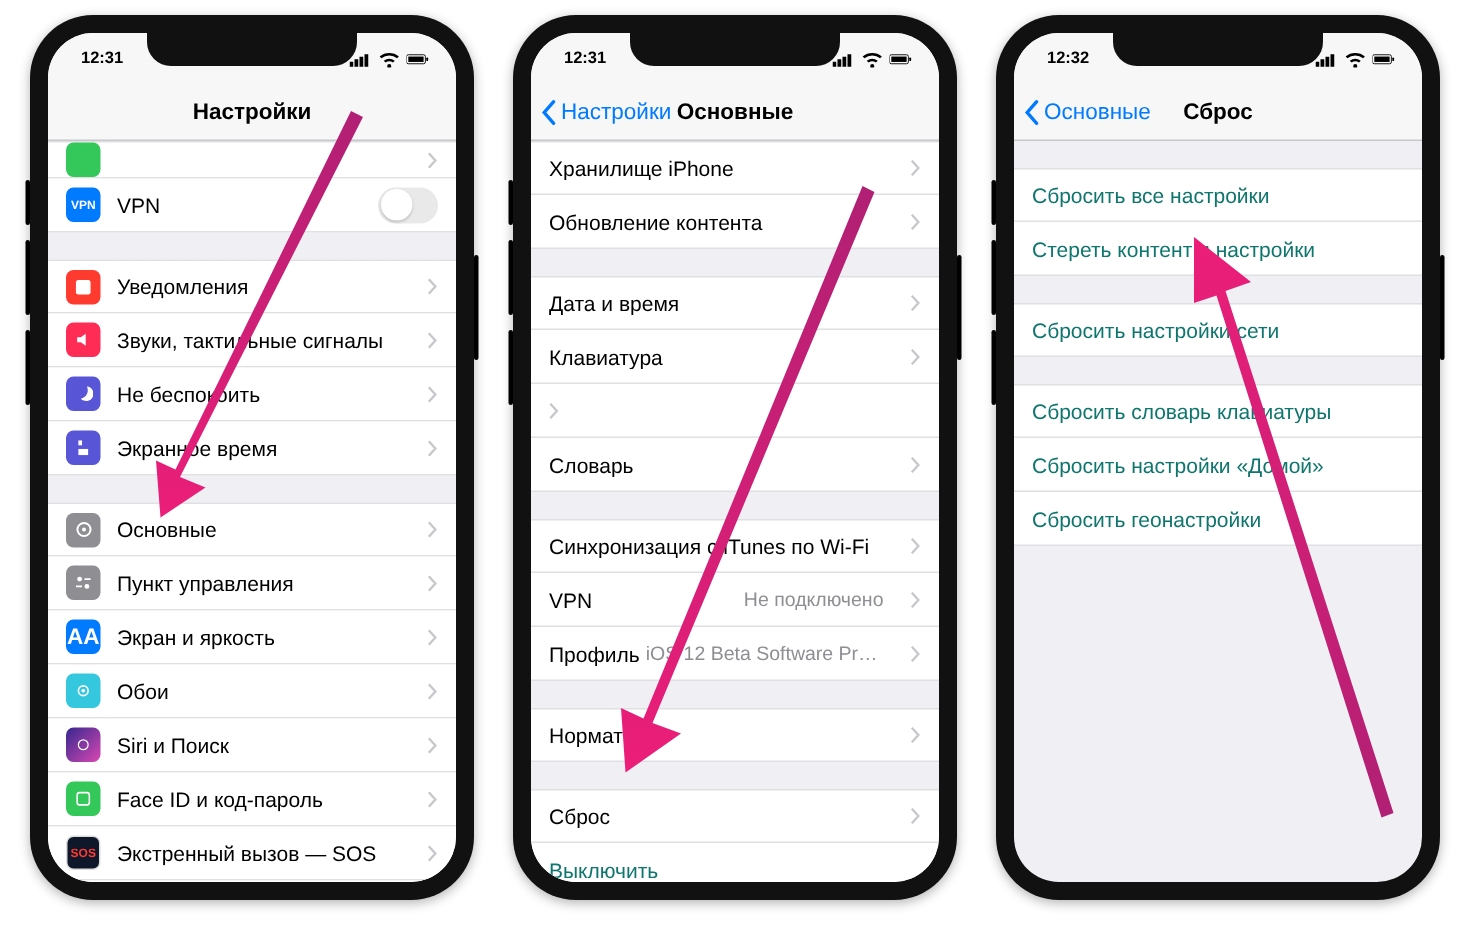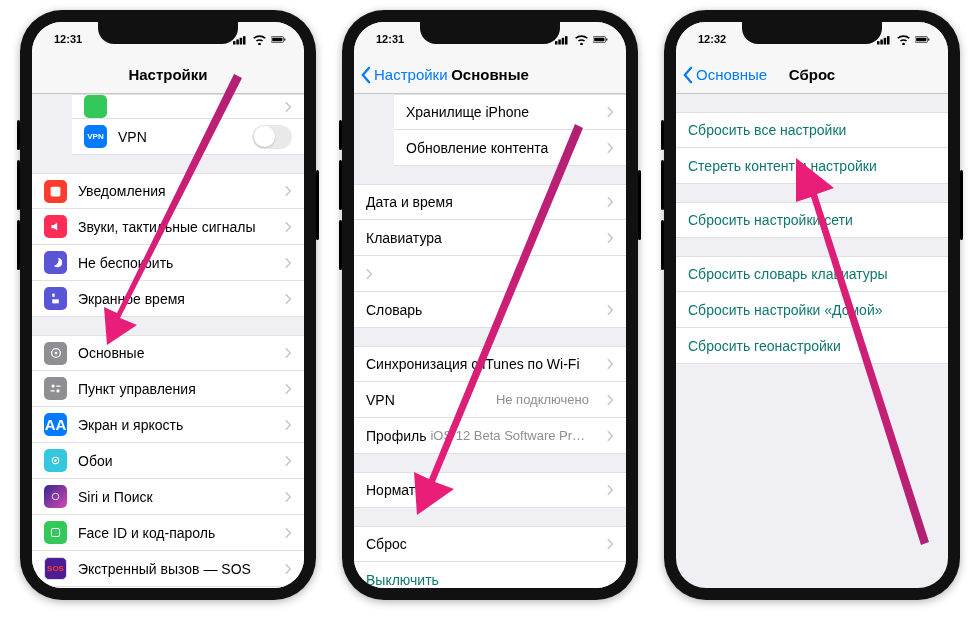--- a/index.html
+++ b/index.html
@@ -92,21 +92,21 @@
     z-index: 2;
   }
   .nav-back svg { width: 11px; height: 18px; margin-right: 3px; }
 
   .content {
     height: calc(100% - 72px);
     overflow: hidden;
     font-size: 14px;
   }
   .group { margin-top: 18px; }
-  .group.first { margin-top: 0; padding-left: 40px; }
+  .group.first { margin-top: 0; }
   .row {
     background: #fff;
     display: flex;
     align-items: center;
     min-height: 36px;
     padding: 0 12px 0 12px;
     border-bottom: 0.5px solid #e0e0e3;
     position: relative;
   }
   .row:first-child { border-top: 0.5px solid #e0e0e3; }
@@ -325,21 +325,21 @@
               </svg>
             </span>
             <span class="label">Face ID и код-пароль</span>
             <span class="chev">
               <svg viewBox="0 0 8 13">
                 <path d="M1 1l5 5.5L1 12" stroke="#c7c7cc" stroke-width="1.8" fill="none"></path>
               </svg>
             </span>
           </div>
         <div class="row">
-            <span class="icon" style="background:#4c1d95;border:0.5px solid #ddd;color:#ff3b30;font-size:8px;">SOS</span>
+            <span class="icon" style="background:#0f172a;border:0.5px solid #ddd;color:#ff3b30;font-size:8px;">SOS</span>
             <span class="label">Экстренный вызов — SOS</span>
             <span class="chev">
               <svg viewBox="0 0 8 13">
                 <path d="M1 1l5 5.5L1 12" stroke="#c7c7cc" stroke-width="1.8" fill="none"></path>
               </svg>
             </span>
           </div>
         <div class="row"></div>
 
       </div>

